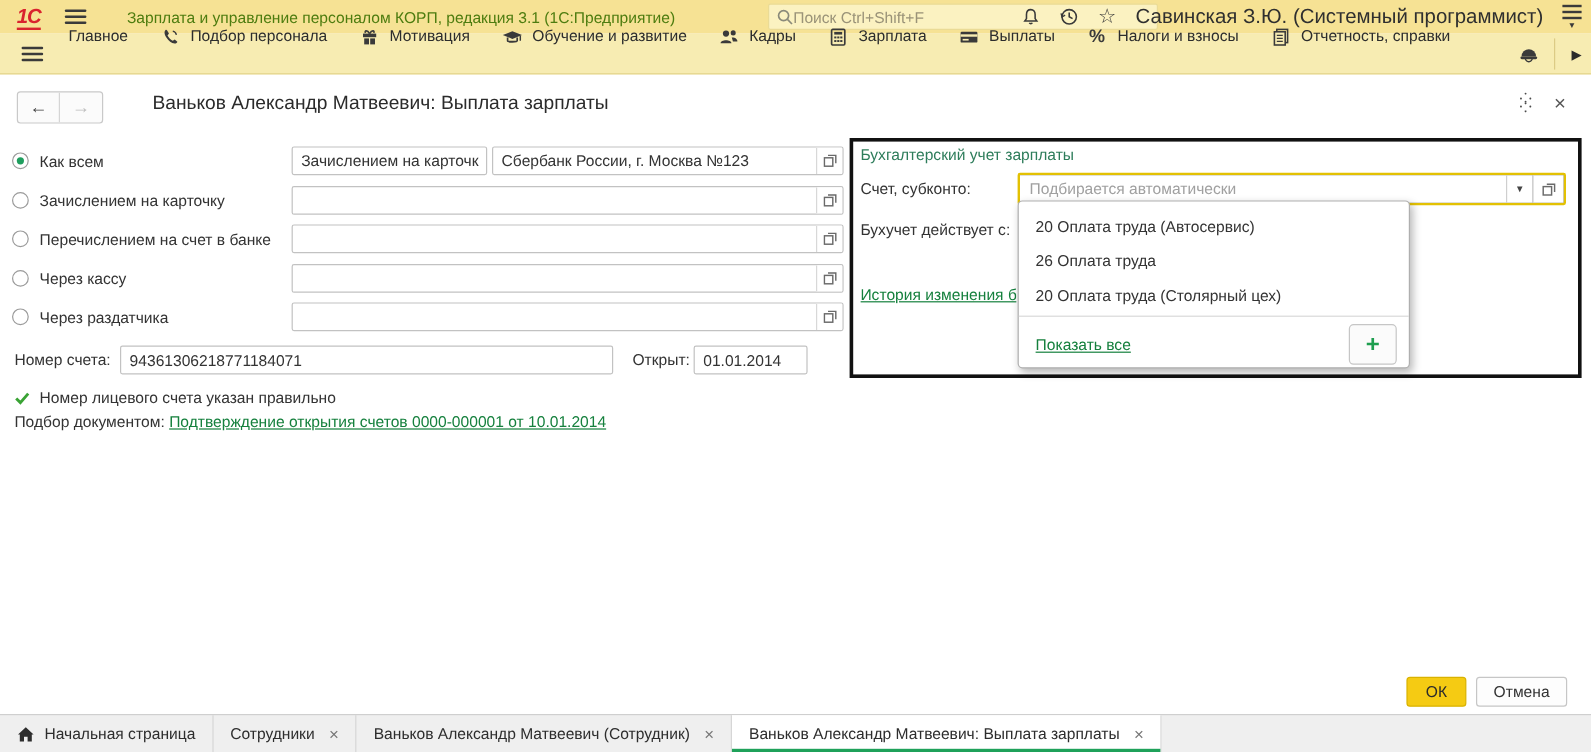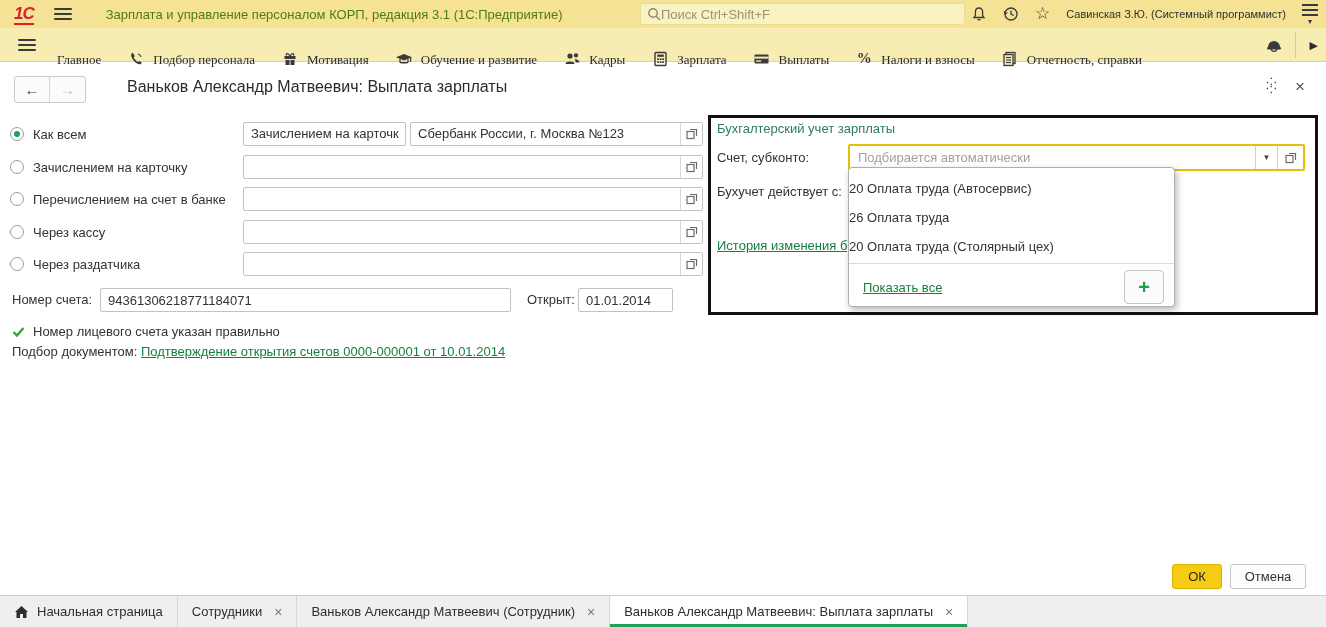--- a/index.html
+++ b/index.html
@@ -9,31 +9,31 @@
   
   .titlebar { position:absolute; left:0; top:0; width:1326px; height:28px; background:#F6E294; display:flex; align-items:center; }
   .logo1c { font-weight:bold; font-style:italic; font-size:17px; color:#D9232E; margin-left:14px; border-bottom:2px solid #D9232E; line-height:19px; letter-spacing:-1px; }
   .burger { width:18px; height:12px; display:inline-flex; flex-direction:column; justify-content:space-between; margin-left:20px; cursor:pointer; }
   .burger i { display:block; height:2px; background:#3a3a3a; border-radius:1px; }
   .app-title { margin-left:34px; color:#4d7c0f;text-align:right; }
   .search-box { position:absolute; left:640px; top:3px; width:325px; height:22px; background:#FBF2C1; border:1px solid #EADB96; border-radius:2px; display:flex; align-items:center; padding:0 6px; }
   .search-box input { border:none; background:transparent; outline:none; font-family:inherit; font-size:13px; color:#555; width:100%; }
   .search-box input::placeholder { color:#9a9378; }
   .tb-icons { position:absolute; right:8px; top:0; height:28px; display:flex; align-items:center; gap:16px; }
-  .tb-user { color:#2f2f2f; font-size:11px; }
+  .tb-user { color:#2f2f2f; font-size:17px; }
   .svgicon { display:inline-flex; align-items:center; justify-content:center; }
   .mainmenu-glyph { display:inline-flex; flex-direction:column; align-items:center; line-height:5px; cursor:pointer; }
   .mainmenu-glyph .bars { width:16px; }
   .mainmenu-glyph .bars i { display:block; height:2px; background:#3a3a3a; margin-bottom:3px; }
   .mainmenu-glyph .dn { font-size:7px; color:#3a3a3a; }
 
   
   .menubar { position:absolute; left:0; top:28px; width:1326px; height:34px; background:#F7ECB2; border-bottom:1px solid #E3D48C; display:flex; align-items:center; }
   .menubar .burger { margin-left:18px; margin-right:8px; }
-  .menu-item { display:flex; align-items:flex-end; gap:8px; padding:0 13px; height:46px; cursor:pointer; color:#2c2c2c; white-space:nowrap;font-family:Liberation Serif, serif; }
+  .menu-item { display:flex; align-items:flex-start; gap:8px; padding:0 13px; height:46px; cursor:pointer; color:#2c2c2c; white-space:nowrap; }
   .menu-item .ic { width:18px; height:18px; display:flex; align-items:center; justify-content:center; }
   .pct { font-weight:bold; font-size:15px; color:#3a3a3a; }
   .menubar-right { position:absolute; right:0; top:0; height:34px; display:flex; align-items:center; }
   .menubar-vdiv { width:1px; height:26px; background:#DCCB85; margin:0 6px; }
   .expand-arrow { font-size:11px; color:#2b2b2b; padding:0 8px; cursor:pointer; }
 
   
   .nav-group { position:absolute; left:14px; top:76px; display:flex; border:1px solid #C9C9C9; border-radius:3px; overflow:hidden; background:#FBFBFB; }
   .nav-btn { width:35px; height:25px; display:flex; align-items:center; justify-content:center; font-size:15px; cursor:pointer; }
   .nav-btn.back { color:#3d3d3d; border-right:1px solid #D5D5D5; }
@@ -64,21 +64,21 @@
   .acct-label2 { position:absolute; left:6px; top:62px; line-height:24px; color:#333; }
   .acct-history { position:absolute; left:6px; top:120px; white-space:nowrap; max-width:133px; overflow:hidden; }
   .subconto { position:absolute; left:137px; top:26px; width:457px; height:27px; border:2px solid #E3C103; border-radius:2px; background:#404040; display:flex; align-items:stretch; }
   .subconto input { flex:1; border:none; outline:none; padding:0 8px; font-family:inherit; font-size:13px; color:#333; }
   .subconto input::placeholder { color:#A0A0A0; }
   .sub-btn { width:22px; display:flex; align-items:center; justify-content:center; border-left:1px solid #CFCFCF; cursor:pointer; color:#444; font-size:8px; background:#fff; }
   .sub-btn.choose { width:26px; font-size:inherit; }
 
   
   .dd { position:absolute; left:848px; top:167px; width:327px; height:140px; background:#fff; border:1px solid #AFAFAF; border-radius:4px; box-shadow:2px 3px 7px rgba(0,0,0,.28); z-index:5; }
-  .dd-item { height:29px; line-height:29px; cursor:pointer; color:#333; white-space:nowrap; }
+  .dd-item { height:29px; line-height:29px; padding-left:14px; cursor:pointer; color:#333; white-space:nowrap; }
   .dd-sep { border-top:1px solid #D9D9D9; margin:2px 0 0 0; }
   .dd-footer { display:flex; align-items:center; justify-content:space-between; padding:6px 10px 0 14px; }
   .dd-plus { width:40px; height:34px; border:1px solid #C6C6C6; border-radius:4px; background:#FBFBFB; color:#1E9E4F; font-size:20px; font-weight:bold; display:flex; align-items:center; justify-content:center; cursor:pointer; }
 
   
   .btn { position:absolute; height:25px; border-radius:3px; display:flex; align-items:center; justify-content:center; cursor:pointer; font-size:13px; }
   .btn-ok { left:1172px; top:564px; width:50px; background:#F5CB13; border:1px solid #D9B200; color:#2b2b2b; }
   .btn-cancel { left:1230px; top:564px; width:76px; background:#FDFDFD; border:1px solid #C6C6C6; color:#333; }
 
   

